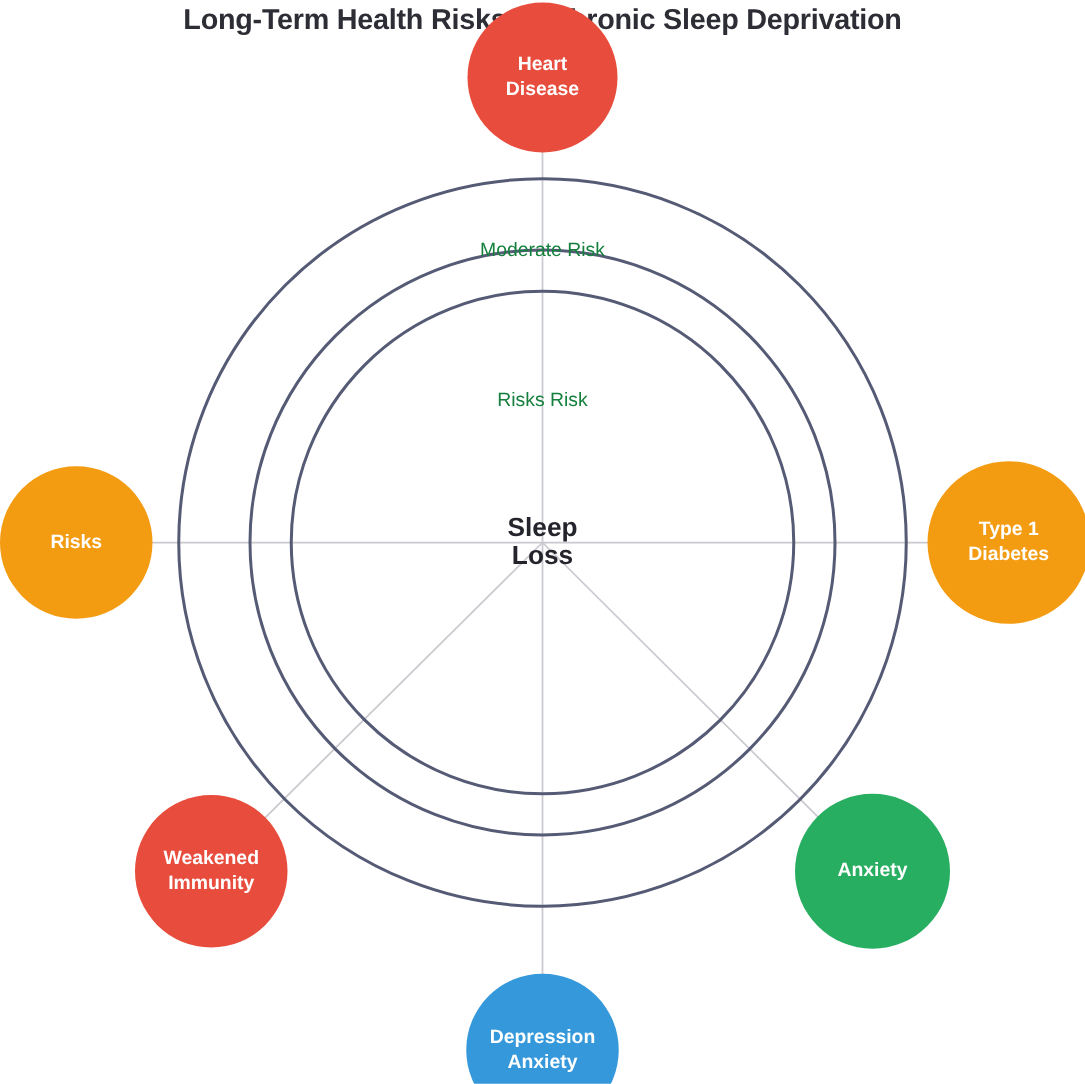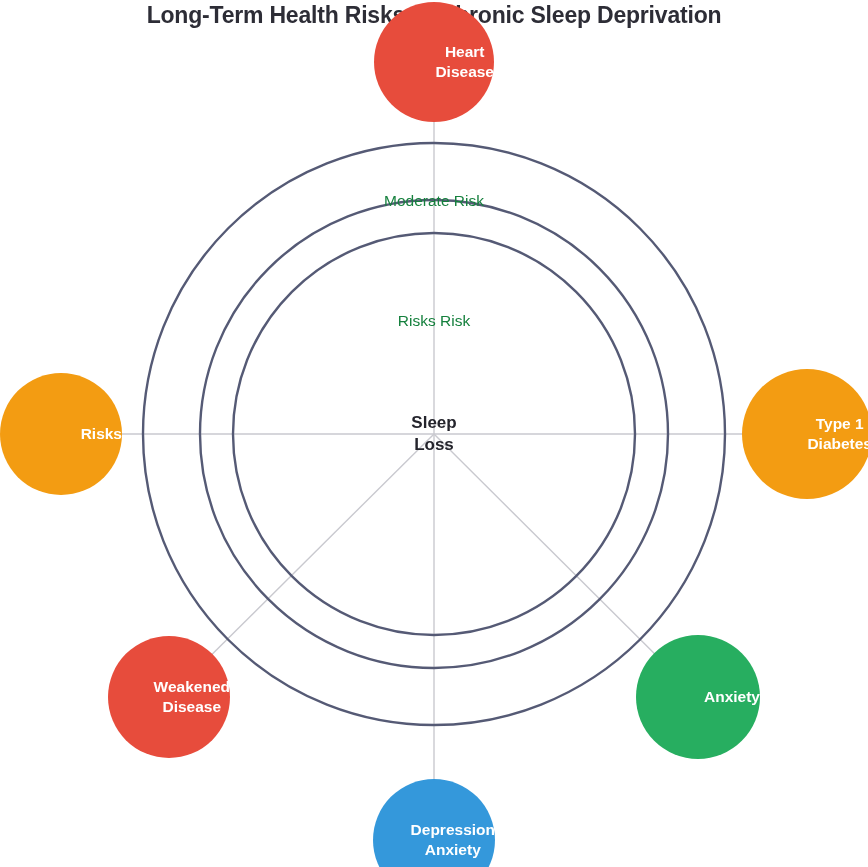--- a/index.html
+++ b/index.html
@@ -47,34 +47,34 @@
     transform: translate(-50%, -50%);
     font-size: 15.5px;
     color: #15803d;
     white-space: nowrap;
     z-index: 3;
   }
   .center-label {
     position: absolute;
     transform: translate(-50%, -50%);
     text-align: center;
-    font-size: 17px;
+    font-size: 21px;
     font-weight: bold;
     color: #24242c;
     line-height: 22px;
     white-space: pre-line;
     z-index: 4;
   }
   .node {
     position: absolute;
     transform: translate(-50%, -50%);
     border-radius: 50%;
     display: flex;
     align-items: center;
-    justify-content: flex-end;
+    justify-content: center;
     text-align: center;
     color: #ffffff;
     font-weight: bold;
     font-size: 15.5px;
     line-height: 20px;
     white-space: pre-line;
     z-index: 5;
     box-sizing: border-box;
   }
 </style>
@@ -108,20 +108,20 @@
 
   <div id="nodes">
       <div class="node" style="left: 434px; top: 62px; width: 120px; height: 120px; background: rgb(231, 76, 60);"><span>Heart
 Disease</span></div>
       <div class="node" style="left: 807px; top: 434px; width: 130px; height: 130px; background: rgb(243, 156, 18);"><span>Type 1
 Diabetes</span></div>
       <div class="node" style="left: 698px; top: 697px; width: 124px; height: 124px; background: rgb(39, 174, 96);"><span>Anxiety</span></div>
       <div class="node" style="left: 434px; top: 840px; width: 122px; height: 122px; background: rgb(52, 152, 219);"><span>Depression
 Anxiety</span></div>
       <div class="node" style="left: 169px; top: 697px; width: 122px; height: 122px; background: rgb(231, 76, 60);"><span>Weakened
-Disease</span></div>
+Immunity</span></div>
       <div class="node" style="left: 61px; top: 434px; width: 122px; height: 122px; background: rgb(243, 156, 18);"><span>Risks</span></div>
     </div>
 
   <div class="center-label" style="left:434px; top:434px;">Sleep
 Loss</div>
 
 </div>
 
 </body></html>

